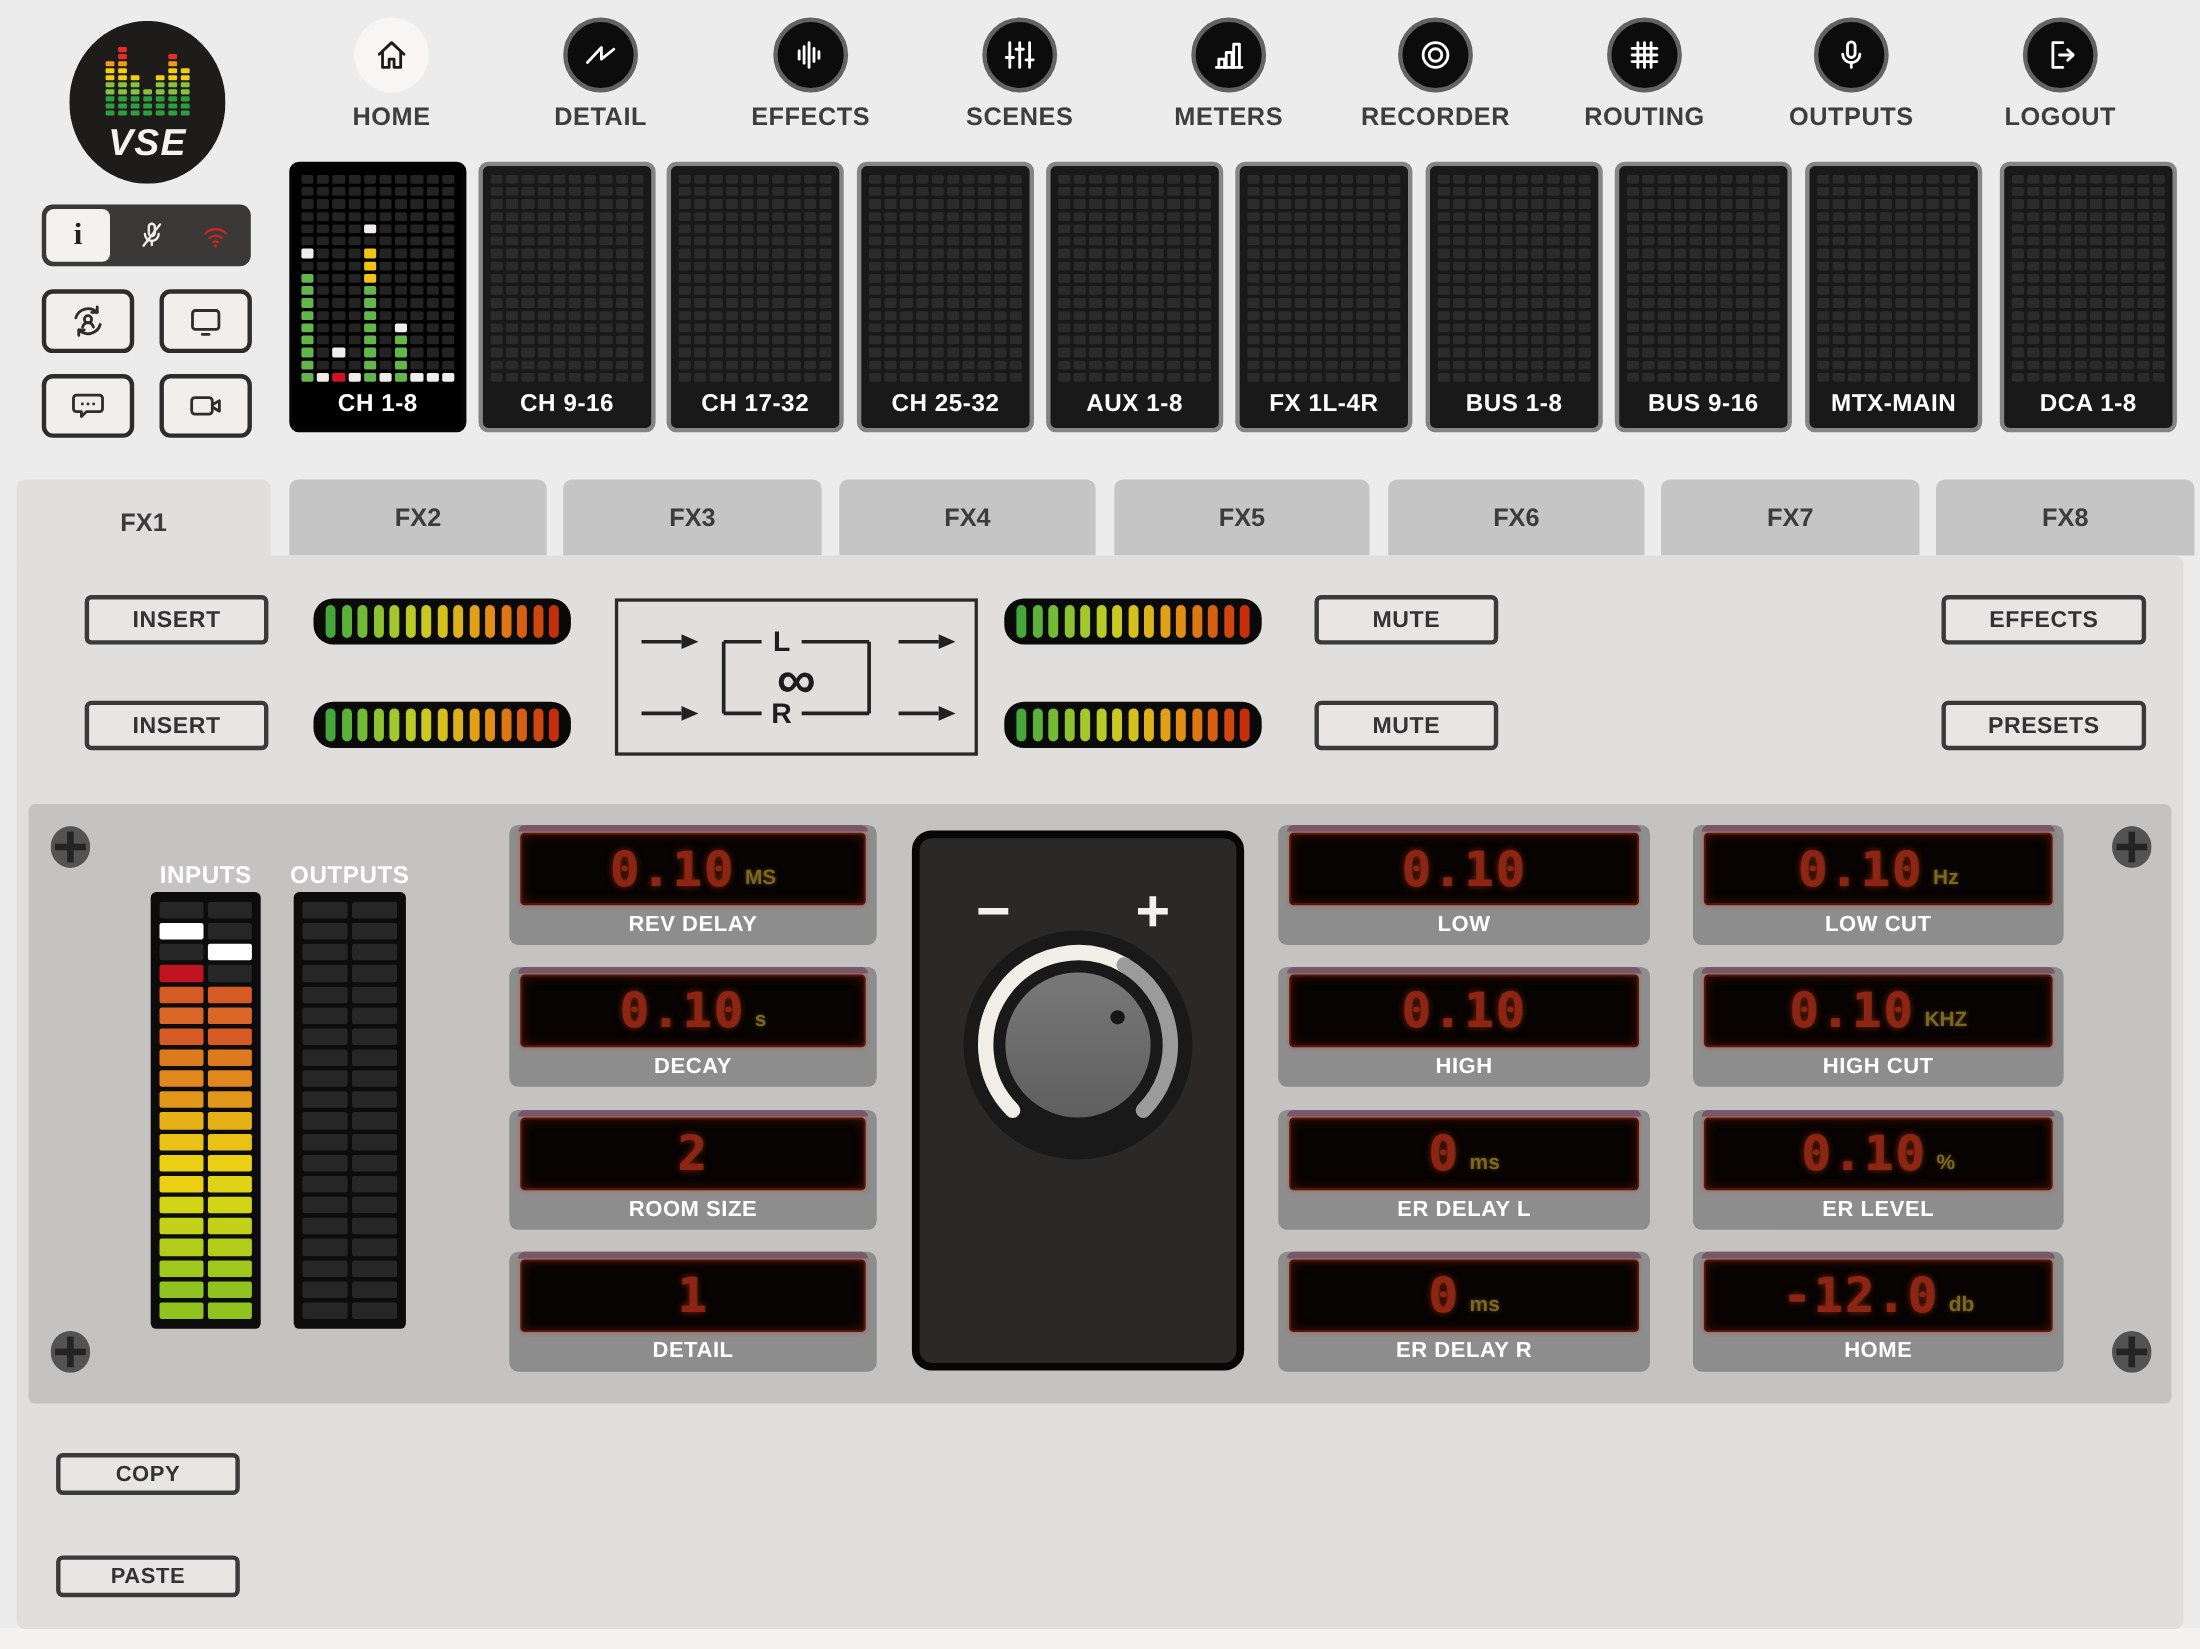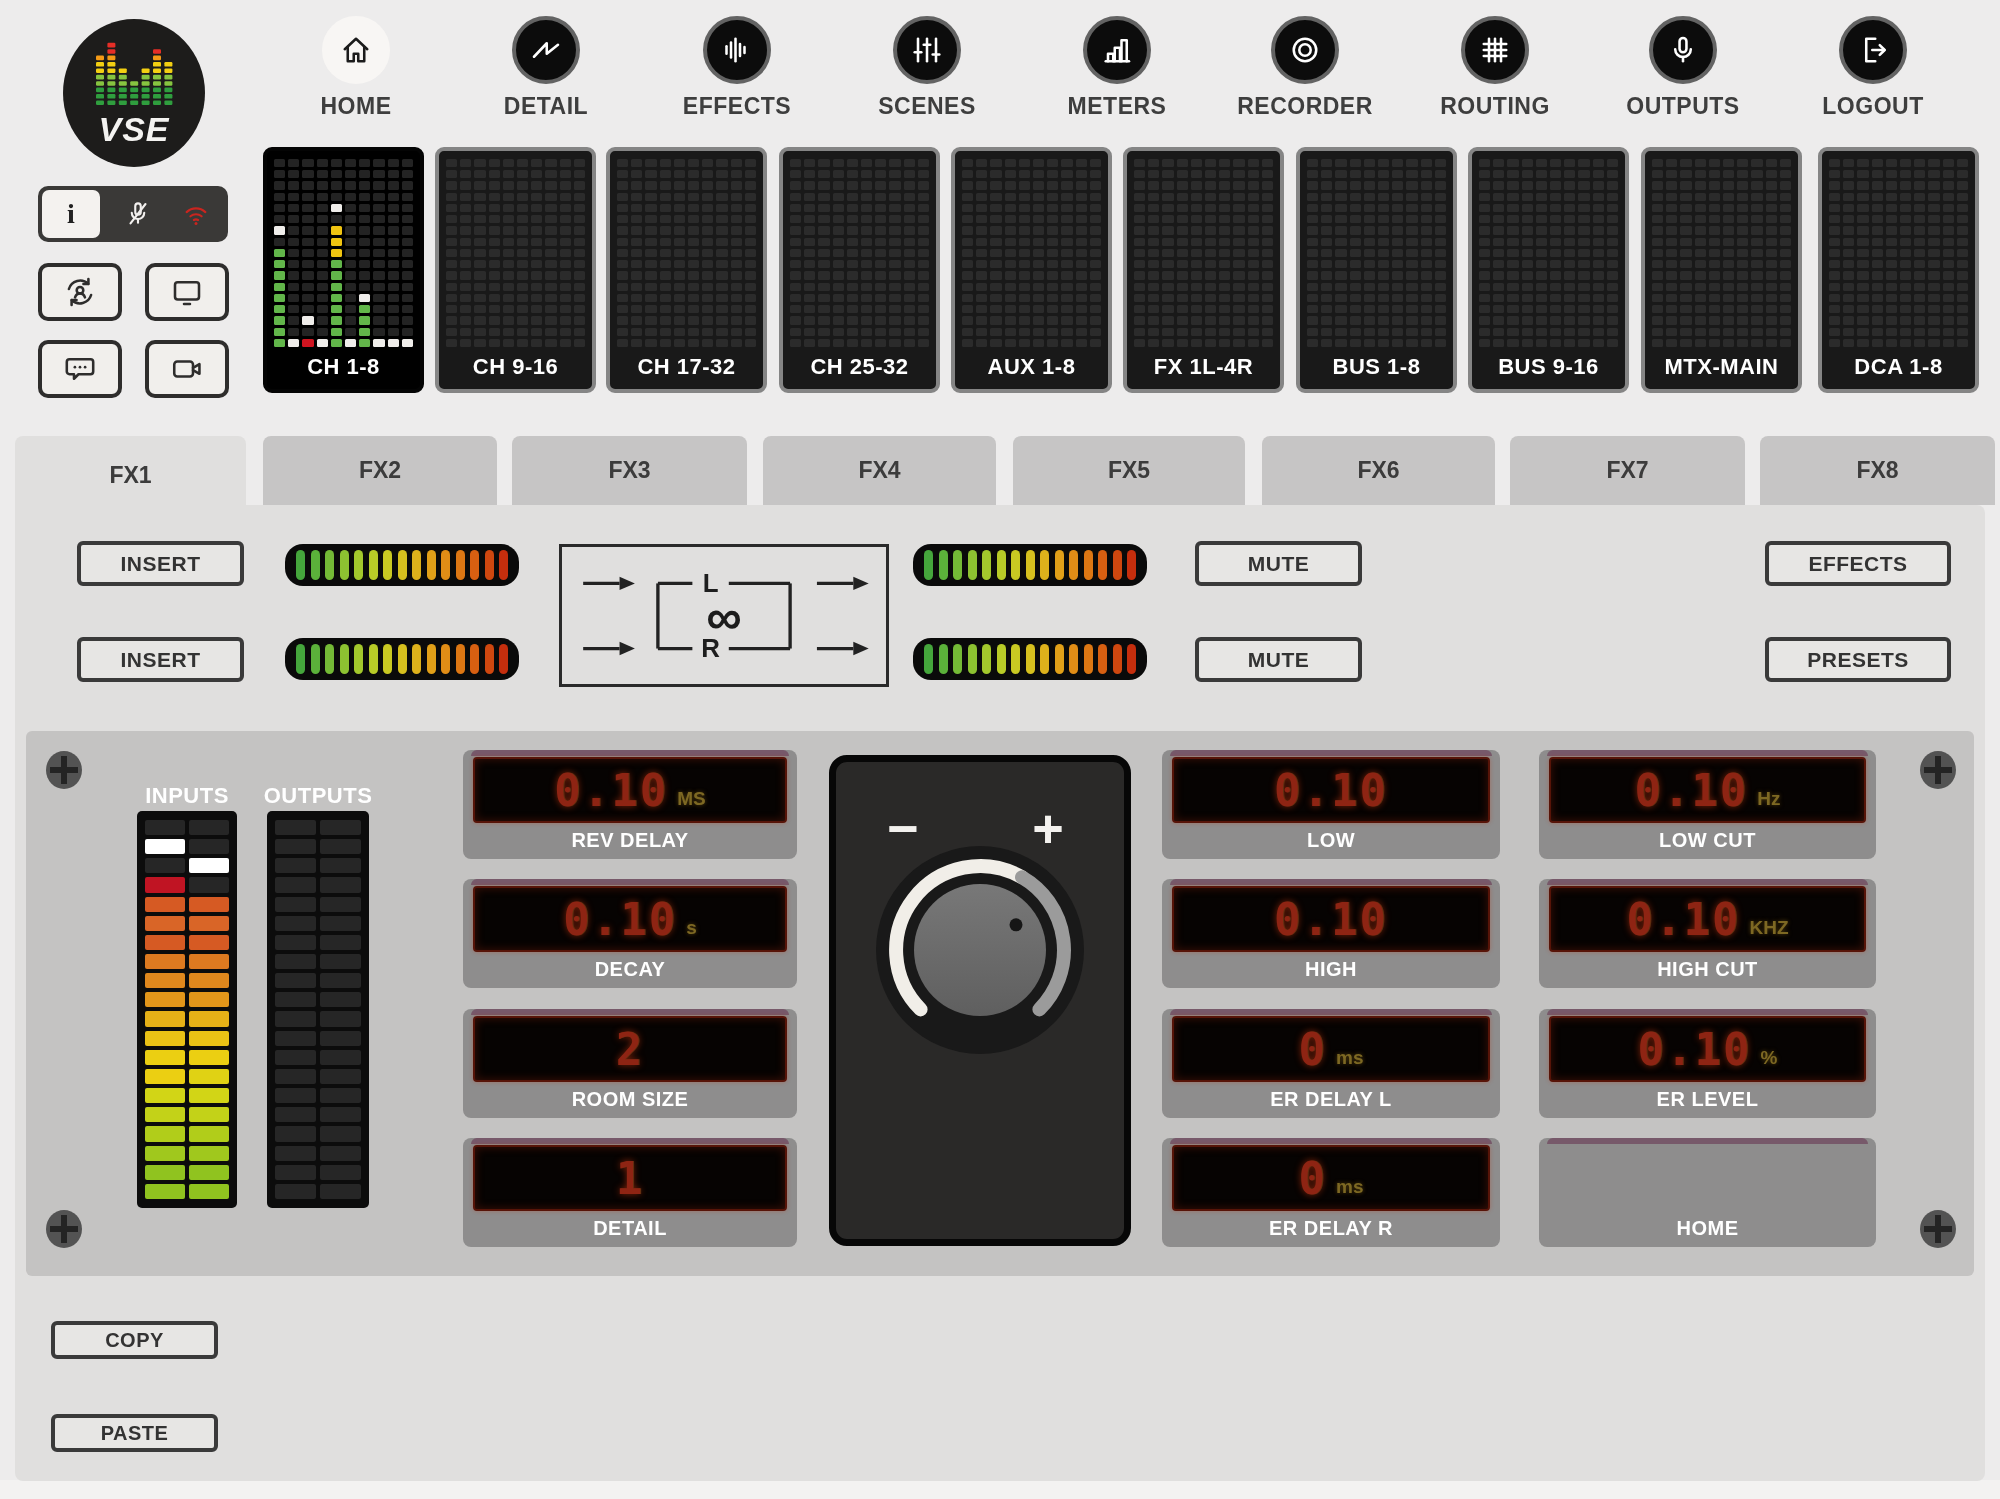--- a/index.html
+++ b/index.html
@@ -2348,20 +2348,24 @@
         <div class="lcd-label">HIGH CUT</div>
       </div>
       <div class="lcd-module" style="top: 259px;">
         <div class="lcd">
           <span class="lcd-value">0.10</span>
           <span class="lcd-unit">%</span>
         </div>
         <div class="lcd-label">ER LEVEL</div>
       </div>
       <div class="lcd-module" style="top: 388px;">
+        <div class="lcd">
+          <span class="lcd-value">-12.0</span>
+          <span class="lcd-unit">db</span>
+        </div>
         <div class="lcd-label">HOME</div>
       </div>
     </div>
 
   <div class="abs" id="knob-panel"></div>
   <div class="knob-sign" style="left:873px; top:798px">−</div>
   <div class="knob-sign" style="left:1018px; top:798px">+</div>
   <svg class="abs icon" style="left:859px; top:829px; z-index:5" viewBox="0 0 242 242" width="242" height="242">
     <defs>
       <linearGradient id="knobGrad" x1="0" y1="0" x2="0" y2="1">

